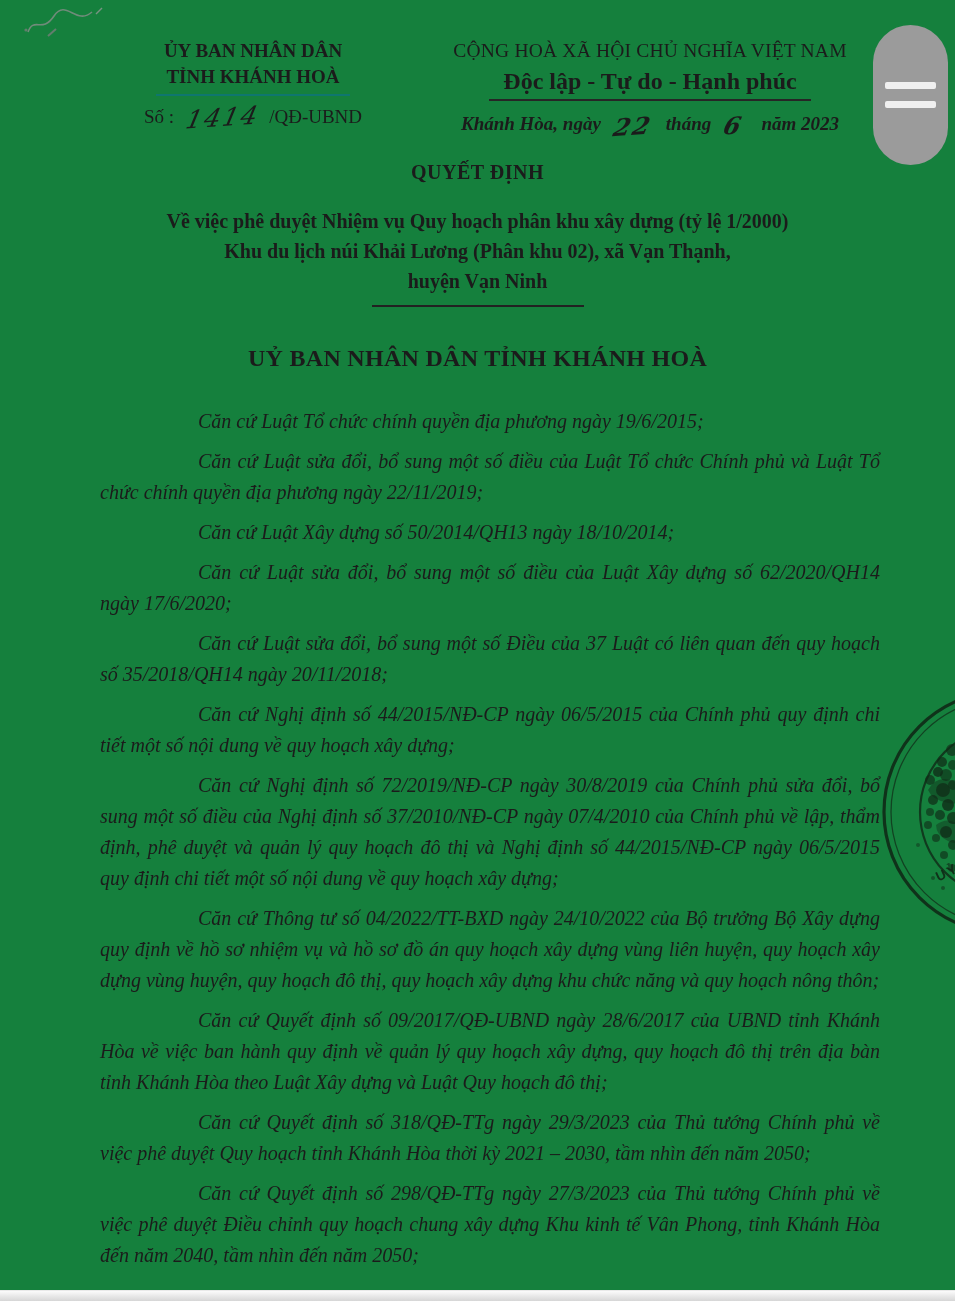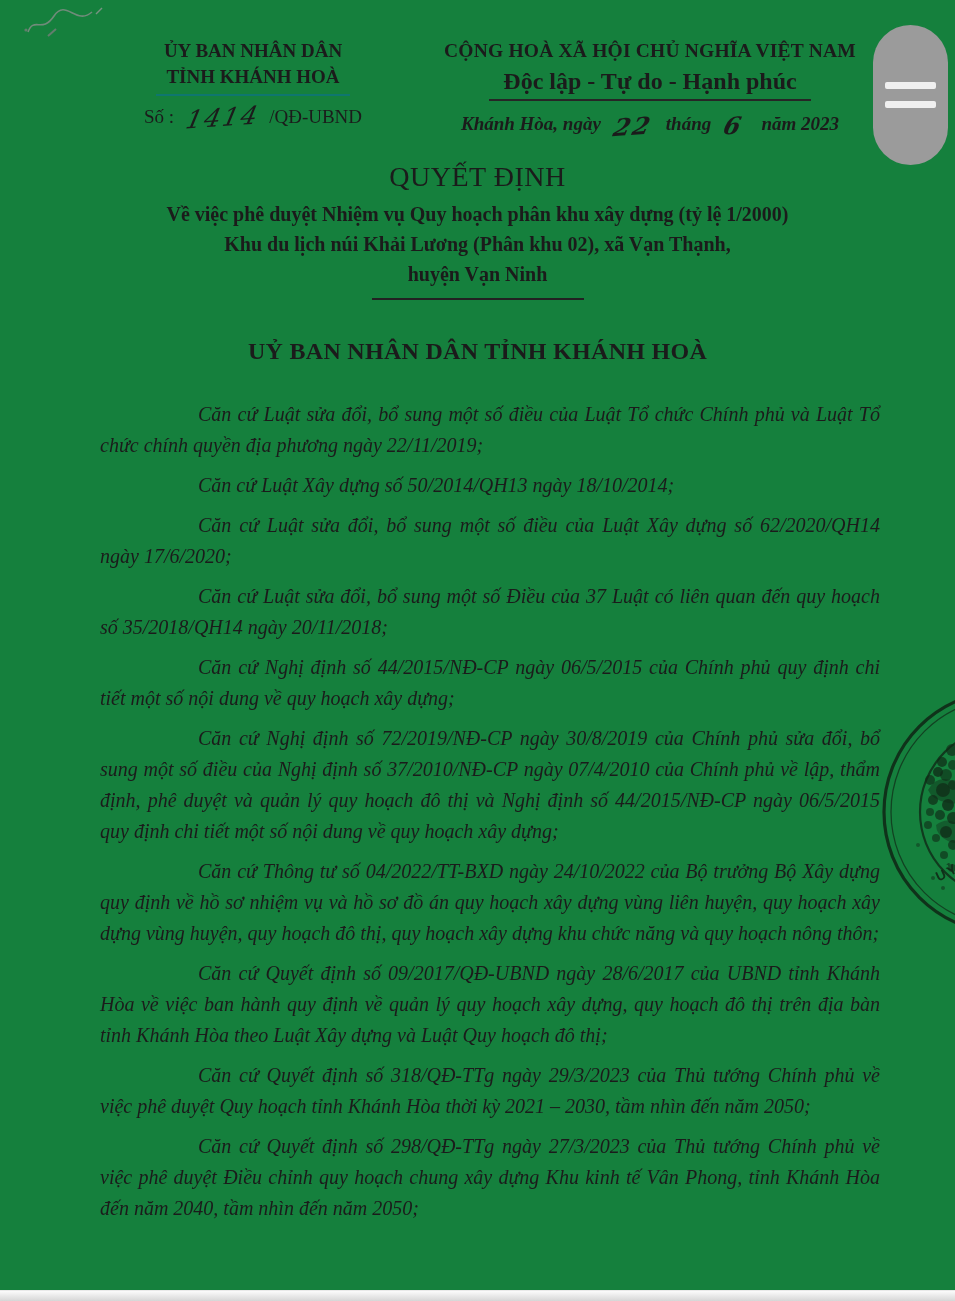--- a/index.html
+++ b/index.html
@@ -28,42 +28,42 @@
   .menu-pill .bar.b2{top:76px;}
 
   
   .header{display:flex;padding-top:38px;}
   .header-left{width:240px;margin-left:133px;text-align:center;}
   .header-right{width:490px;margin-left:32px;text-align:center;}
   .org-line1{font-weight:bold;font-size:19px;line-height:26px;}
   .org-line2{font-weight:bold;font-size:19px;line-height:26px;}
   .u-left{display:inline-block;border-bottom:2px solid #0f766e;padding:0 10px 4px;}
   .so-line{font-size:19px;margin-top:6px;white-space:nowrap;}
-  .motto1{font-weight:bold;font-size:19.5px;line-height:26px;letter-spacing:.2px;white-space:nowrap;}
+  .motto1{font-weight:normal;font-size:19.5px;line-height:26px;letter-spacing:.2px;white-space:nowrap;}
   .motto2{font-weight:bold;font-size:24px;line-height:26px;margin-top:4px;}
   .u-right{display:inline-block;border-bottom:2px solid #262626;padding:0 14px 5px;}
   .date-line{font-style:italic;font-weight:bold;font-size:19px;margin-top:9px;white-space:nowrap;}
 
   
   .hw{
     display:inline-block;
     font-family:"DejaVu Serif", serif;
     font-style:italic;
     transform:skewX(-16deg) rotate(-4deg);
     letter-spacing:2px;line-height:1;
     position:relative;
   }
   .hw-number{font-size:25px;top:3px;margin:0 6px 0 8px;}
   .hw-day{font-size:24px;top:5px;margin:0 10px 0 8px;}
   .hw-month{font-size:24px;top:4px;margin:0 14px 0 8px;}
 
   
   .title-block{margin-top:26px;text-align:center;}
-  .doc-kind{font-weight:normal;font-size:28px;letter-spacing:.5px;}
-  .doc-subject{font-weight:bold;font-size:20px;line-height:30px;margin-top:6px;}
+  .doc-kind{font-weight:bold;font-size:20px;letter-spacing:.5px;}
+  .doc-subject{font-weight:bold;font-size:20px;line-height:30px;margin-top:22px;}
   .title-underline{width:212px;border-top:2px solid #222;margin:9px auto 0;}
 
   .section-heading{margin-top:38px;text-align:center;font-weight:bold;font-size:24px;letter-spacing:.3px;}
 
   
   .body-text{margin:34px 75px 0 100px;}
   .recital{
     font-style:italic;font-size:20px;line-height:31px;
     text-align:justify;text-indent:98px;
     margin:0 0 9px 0;
@@ -131,20 +131,21 @@
       <div>Về việc phê duyệt Nhiệm vụ Quy hoạch phân khu xây dựng (tỷ lệ 1/2000)</div>
       <div>Khu du lịch núi Khải Lương (Phân khu 02), xã Vạn Thạnh,</div>
       <div>huyện Vạn Ninh</div>
     </div>
     <div class="title-underline"></div>
   </div>
 
   <div class="section-heading">UỶ BAN NHÂN DÂN TỈNH KHÁNH HOÀ</div>
 
   <div class="body-text">
+    <p class="recital">Căn cứ Luật Tổ chức chính quyền địa phương ngày 19/6/2015;</p>
     <p class="recital">Căn cứ Luật sửa đổi, bổ sung một số điều của Luật Tổ chức Chính phủ và Luật Tổ chức chính quyền địa phương ngày 22/11/2019;</p>
     <p class="recital">Căn cứ Luật Xây dựng số 50/2014/QH13 ngày 18/10/2014;</p>
     <p class="recital">Căn cứ Luật sửa đổi, bổ sung một số điều của Luật Xây dựng số 62/2020/QH14 ngày 17/6/2020;</p>
     <p class="recital">Căn cứ Luật sửa đổi, bổ sung một số Điều của 37 Luật có liên quan đến quy hoạch số 35/2018/QH14 ngày 20/11/2018;</p>
     <p class="recital">Căn cứ Nghị định số 44/2015/NĐ-CP ngày 06/5/2015 của Chính phủ quy định chi tiết một số nội dung về quy hoạch xây dựng;</p>
     <p class="recital">Căn cứ Nghị định số 72/2019/NĐ-CP ngày 30/8/2019 của Chính phủ sửa đổi, bổ sung một số điều của Nghị định số 37/2010/NĐ-CP ngày 07/4/2010 của Chính phủ về lập, thẩm định, phê duyệt và quản lý quy hoạch đô thị và Nghị định số 44/2015/NĐ-CP ngày 06/5/2015 quy định chi tiết một số nội dung về quy hoạch xây dựng;</p>
     <p class="recital">Căn cứ Thông tư số 04/2022/TT-BXD ngày 24/10/2022 của Bộ trưởng Bộ Xây dựng quy định về hồ sơ nhiệm vụ và hồ sơ đồ án quy hoạch xây dựng vùng liên huyện, quy hoạch xây dựng vùng huyện, quy hoạch đô thị, quy hoạch xây dựng khu chức năng và quy hoạch nông thôn;</p>
     <p class="recital">Căn cứ Quyết định số 09/2017/QĐ-UBND ngày 28/6/2017 của UBND tỉnh Khánh Hòa về việc ban hành quy định về quản lý quy hoạch xây dựng, quy hoạch đô thị trên địa bàn tỉnh Khánh Hòa theo Luật Xây dựng và Luật Quy hoạch đô thị;</p>
     <p class="recital">Căn cứ Quyết định số 318/QĐ-TTg ngày 29/3/2023 của Thủ tướng Chính phủ về việc phê duyệt Quy hoạch tỉnh Khánh Hòa thời kỳ 2021 – 2030, tầm nhìn đến năm 2050;</p>
     <p class="recital">Căn cứ Quyết định số 298/QĐ-TTg ngày 27/3/2023 của Thủ tướng Chính phủ về việc phê duyệt Điều chỉnh quy hoạch chung xây dựng Khu kinh tế Vân Phong, tỉnh Khánh Hòa đến năm 2040, tầm nhìn đến năm 2050;</p>

